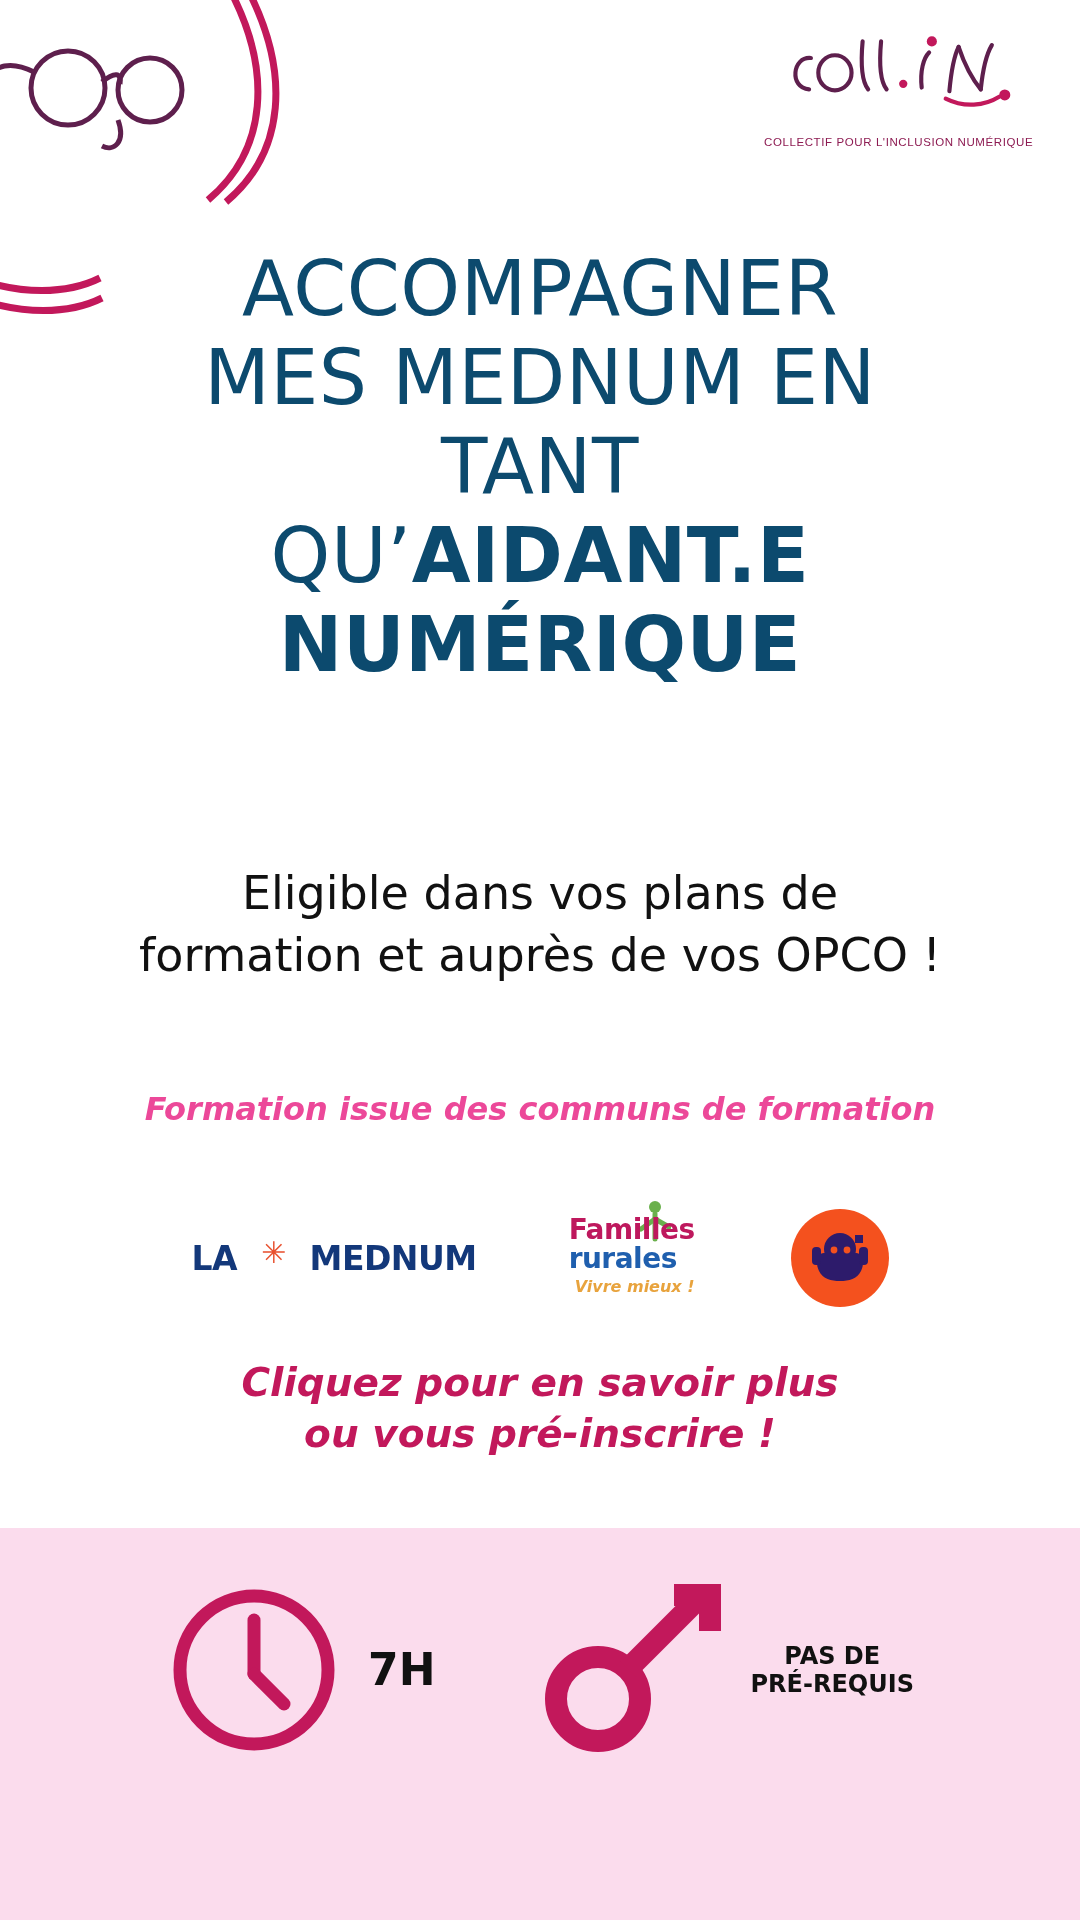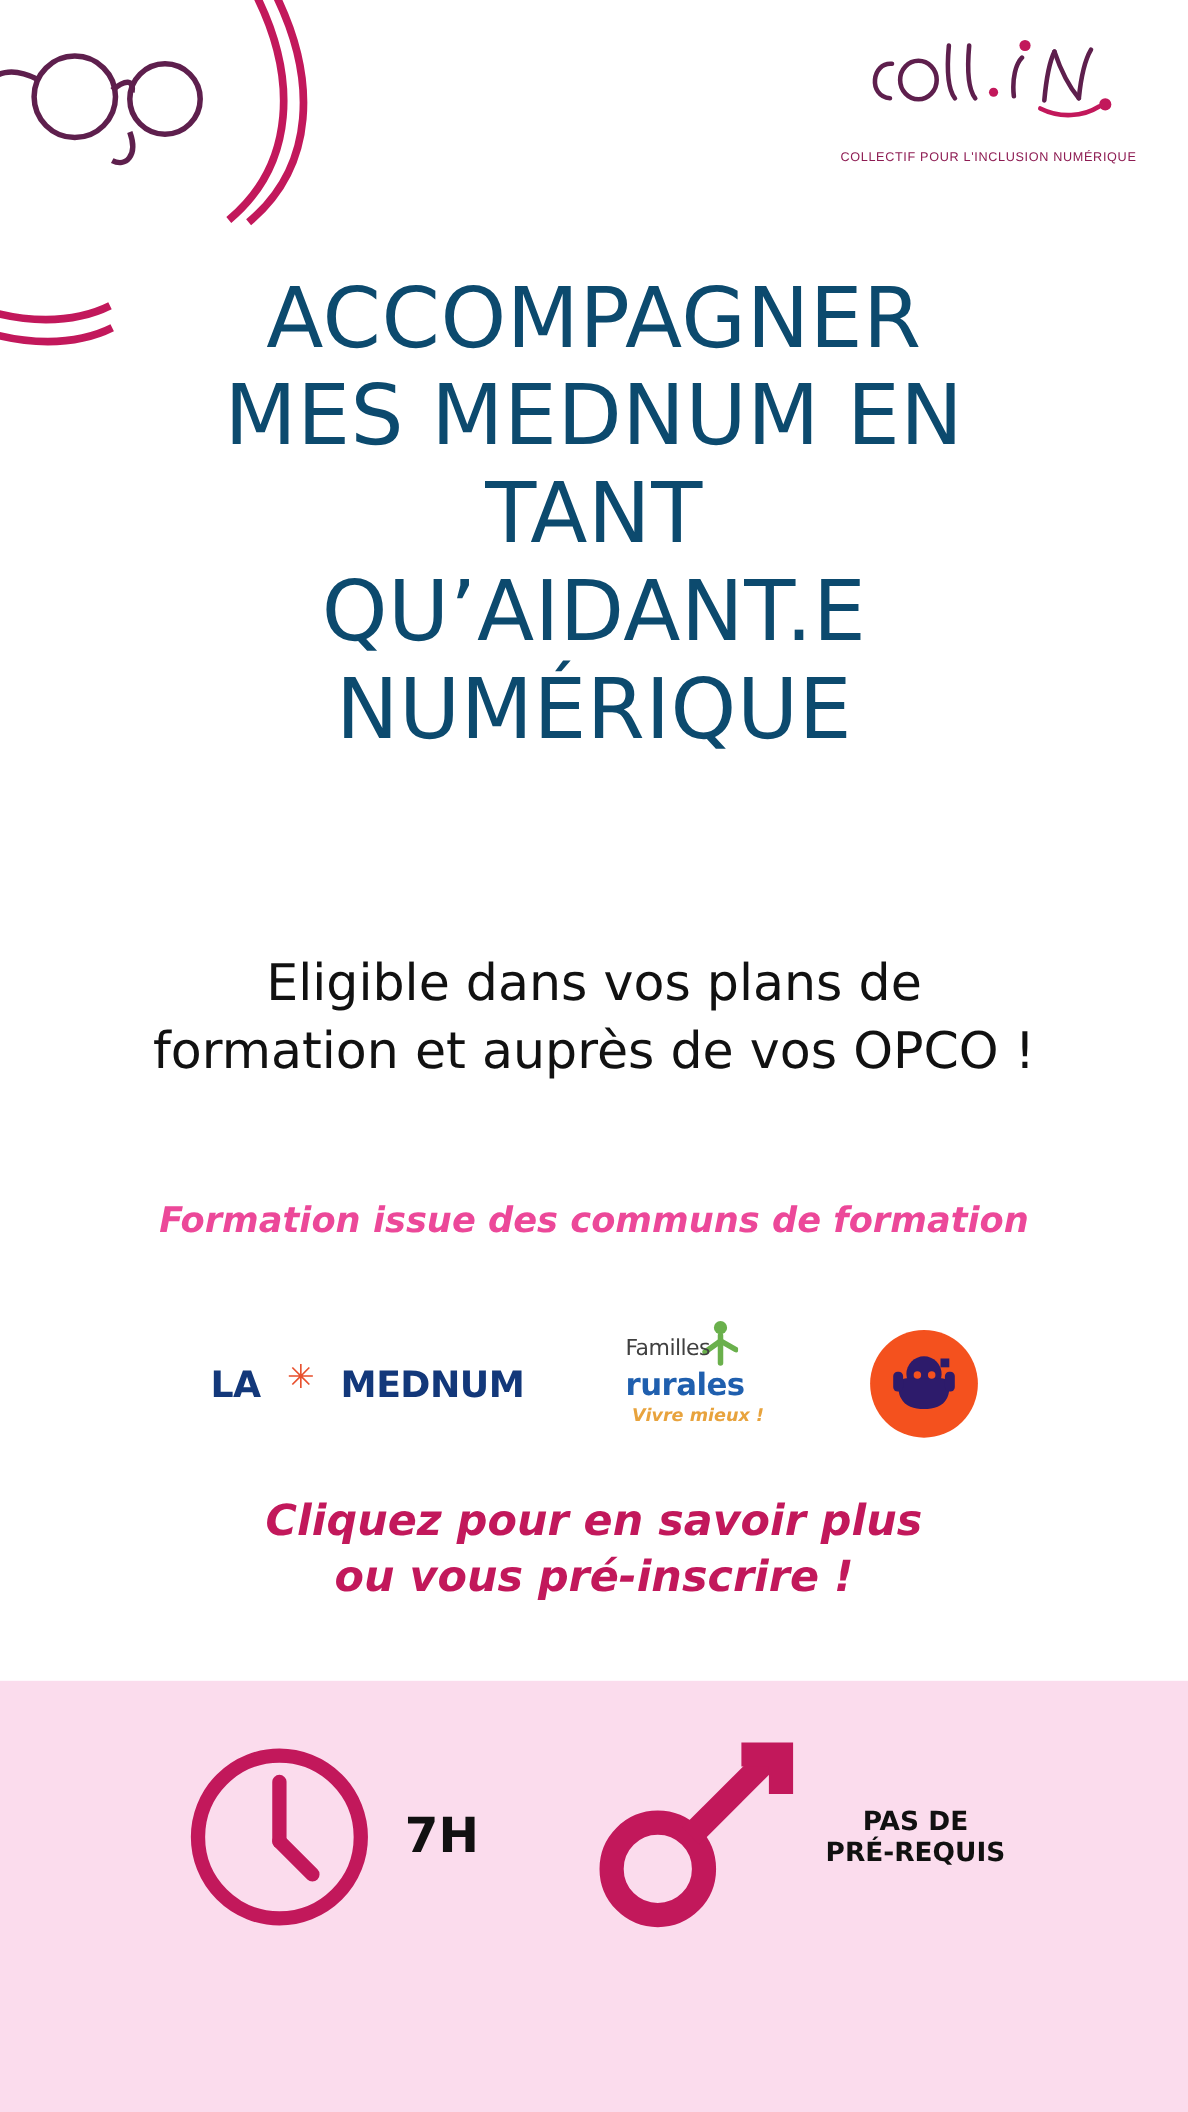--- a/index.html
+++ b/index.html
@@ -64,21 +64,21 @@
     width: 900px;
     text-align: center;
     color: #0c4a6e;
     font-family: "DejaVu Sans", sans-serif;
     font-size: 76px;
     line-height: 1.17;
     font-weight: 500;
     letter-spacing: 0.5px;
   }
   .title .strong {
-    font-weight: 400;
+    font-weight: 700;
   }
 
   .subtitle {
     position: absolute;
     top: 862px;
     left: 60px;
     width: 960px;
     text-align: center;
     color: #111111;
     font-family: "DejaVu Sans", sans-serif;
@@ -140,23 +140,23 @@
   .familles {
     position: relative;
     width: 130px;
     height: 110px;
     font-family: "DejaVu Sans", sans-serif;
   }
   .familles .fr-line1 {
     position: absolute;
     top: 10px;
     left: 0;
-    font-size: 20px;
-    font-weight: 400;
-    color: #404040;
+    font-size: 28px;
+    font-weight: 700;
+    color: #be185d;
     letter-spacing: -0.5px;
   }
   .familles .fr-line2 {
     position: absolute;
     top: 39px;
     left: 0;
     font-size: 28px;
     font-weight: 700;
     color: #1f5fae;
     letter-spacing: -0.5px;

